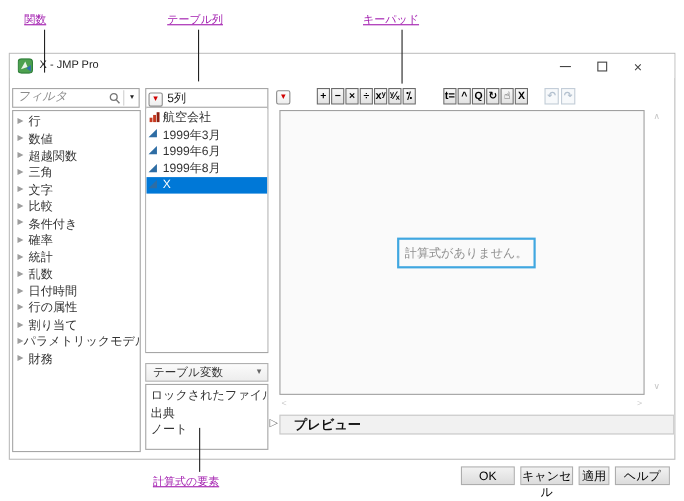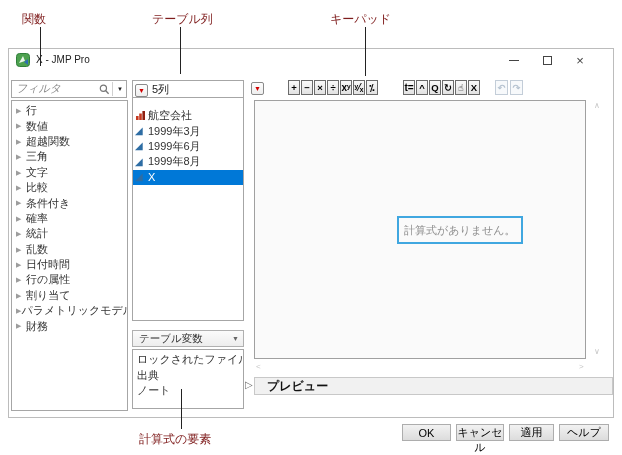--- a/index.html
+++ b/index.html
@@ -1,21 +1,21 @@
 <!DOCTYPE html>
 <html><head>
 <meta charset="utf-8">
 <style>
   html,body{margin:0;padding:0;}
   body{
     width:622px;height:455px;position:relative;background:#ffffff;
     font-family:"Liberation Sans","DejaVu Sans",sans-serif;
     -webkit-font-smoothing:antialiased;overflow:hidden;
   }
-  .ann{position:absolute;font-size:12px;color:#7f1d1d;z-index:20;white-space:nowrap;}
+  .ann{position:absolute;font-size:10px;color:#a21caf;z-index:20;white-space:nowrap;text-decoration:underline;}
   .vline{position:absolute;width:1px;background:#222;z-index:20;}
 
   .win{
     position:absolute;left:8px;top:48px;width:606px;height:370px;
     background:#fff;border:1px solid #bcbcbc;box-sizing:border-box;
   }
   .win *{box-sizing:border-box;}
 
   
   .titlebar{position:absolute;left:0;top:0;width:100%;height:22px;background:#fff;}
@@ -53,21 +53,21 @@
     position:absolute;left:123px;top:31px;width:112px;height:241px;
     border:1px solid #a6a6a6;background:#fff;
   }
   .colheader{height:17px;display:flex;align-items:flex-end;padding-left:2px;border-bottom:1px solid #a6a6a6;}
   .redtri-btn{
     width:13px;height:13px;border:1px solid #8a8a8a;border-radius:2px;
     background:linear-gradient(#fdfdfd,#eeeeee);display:flex;align-items:center;justify-content:center;
     font-size:7px;color:#d00000;line-height:1;padding:0;
   }
   .colheader-label{font-size:11px;color:#222;margin-left:4px;}
-  .collist{position:absolute;left:0;top:18px;width:110px;bottom:0;background:#fff;padding-top:9px;overflow:hidden;}
+  .collist{position:absolute;left:0;top:18px;width:110px;bottom:0;background:#fff;padding-top:0;overflow:hidden;}
   .col-row{display:flex;align-items:center;height:15.4px;padding-left:2px;cursor:default;}
   .col-row.selected{background:#0078d7;}
   .col-row.selected .col-label{color:#fff;}
   .col-icon{width:13px;flex:0 0 13px;display:flex;align-items:center;}
   .col-icon.cont{color:#2e6da4;font-size:10px;line-height:10px;}
   .col-label{font-size:11px;color:#333;white-space:nowrap;}
 
   .tablevars-dd{
     position:absolute;left:123px;top:281px;width:112px;height:17px;
     border:1px solid #b0b0b0;background:linear-gradient(#fbfbfb,#ededed);
@@ -96,41 +96,41 @@
   .kp-btn.tiny{font-size:10px;}
   .kp-btn.dis{border-color:#c3cdd8;color:#b4c1cf;background:#f7f9fb;width:13px;}
 
   .formula-area{
     position:absolute;left:245px;top:51px;width:332px;height:259px;
     border:1px solid #a0a0a0;background:#fafafa;
   }
   .empty-msg{
     position:absolute;left:352px;top:167px;height:28px;
     border:2px solid #40a7e0;background:#fafafa;display:flex;align-items:center;
-    padding:0 5px;font-size:11px;color:#8f8f8f;white-space:nowrap;margin-left:36px;
+    padding:0 5px;font-size:11px;color:#8f8f8f;white-space:nowrap;
   }
   .vscroll-ch{position:absolute;left:581px;width:14px;text-align:center;font-size:8px;color:#c6c6c6;cursor:default;}
   .hscroll{position:absolute;left:245px;top:312px;width:332px;height:13px;}
   .hscroll-ch{position:absolute;top:1px;font-size:8px;color:#c6c6c6;cursor:default;}
 
   .preview-disc{position:absolute;left:236px;top:330px;font-size:10px;color:#707070;cursor:default;}
   .preview-bar{
     position:absolute;left:245px;top:328px;width:359px;height:18px;
     background:#f1f1f1;border:1px solid #c8c8c8;display:flex;align-items:center;padding-left:12px;
   }
   .preview-label{font-size:12px;font-weight:bold;color:#111;}
 
   .dlg{position:absolute;right:4px;top:349px;display:flex;gap:5px;margin-top:26px;}
   .dlg button{
     height:17px;border:1px solid #adadad;background:linear-gradient(#f2f2f2,#dcdcdc);
     font-family:inherit;font-size:11px;color:#000;padding:0;cursor:default;
   }
   .dlg button:nth-child(1){width:49px;}
   .dlg button:nth-child(2){width:48px;}
-  .dlg button:nth-child(3){width:45px;}
+  .dlg button:nth-child(3){width:28px;}
   .dlg button:nth-child(4){width:50px;}
 </style>
 </head>
 <body>
 
 <div class="ann" style="left:22px;top:11px;">関数</div>
 <div class="vline" style="left:40px;top:27px;height:39px;"></div>
 
 <div class="ann" style="left:152px;top:11px;">テーブル列</div>
 <div class="vline" style="left:180px;top:27px;height:47px;"></div>

